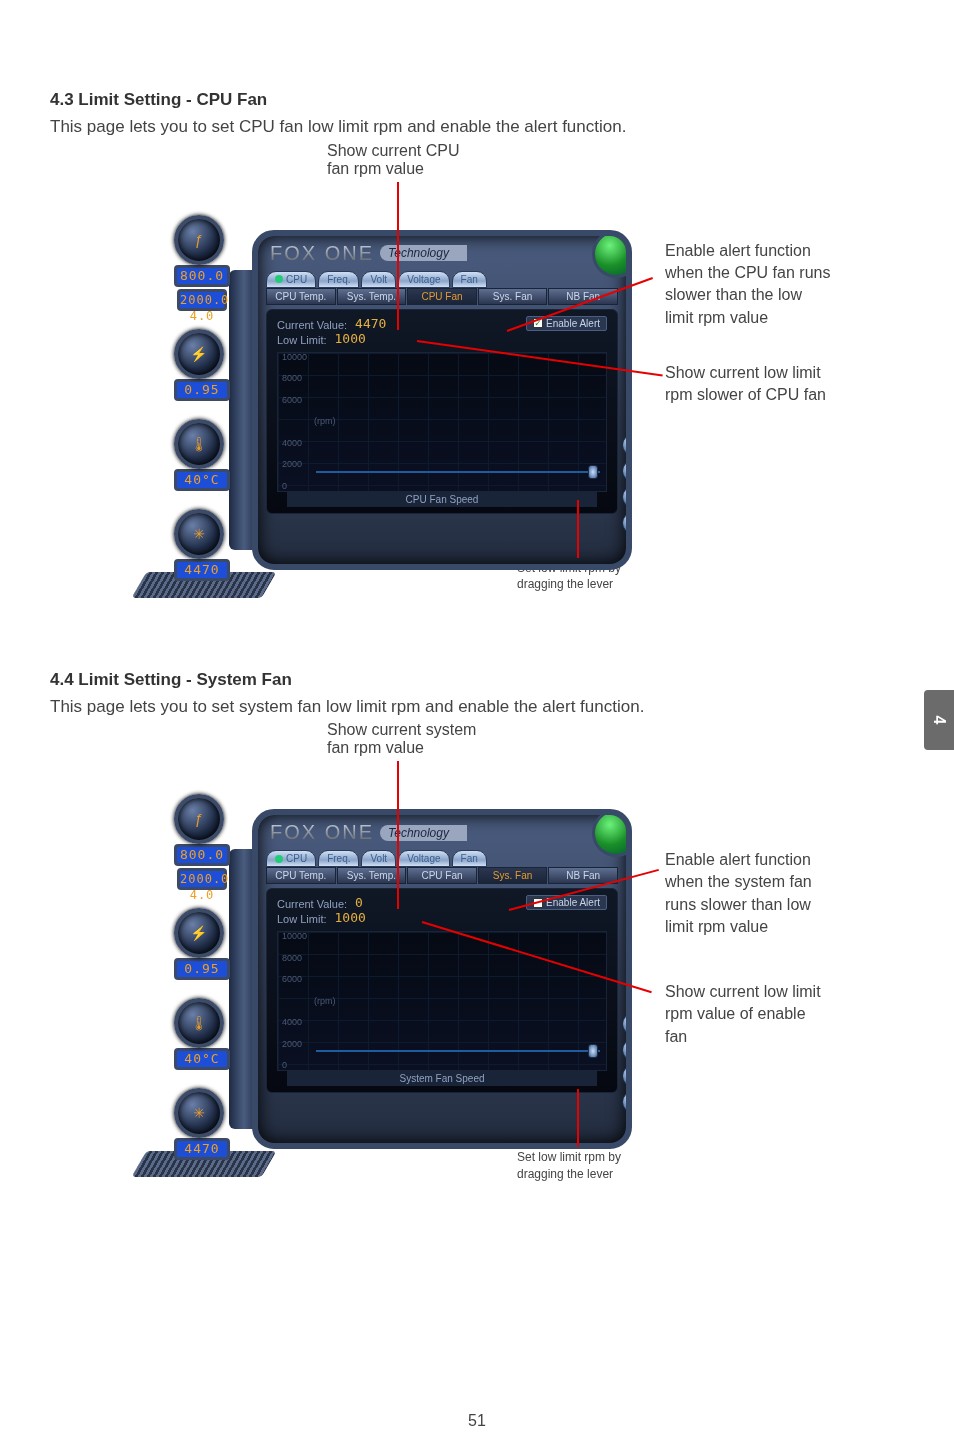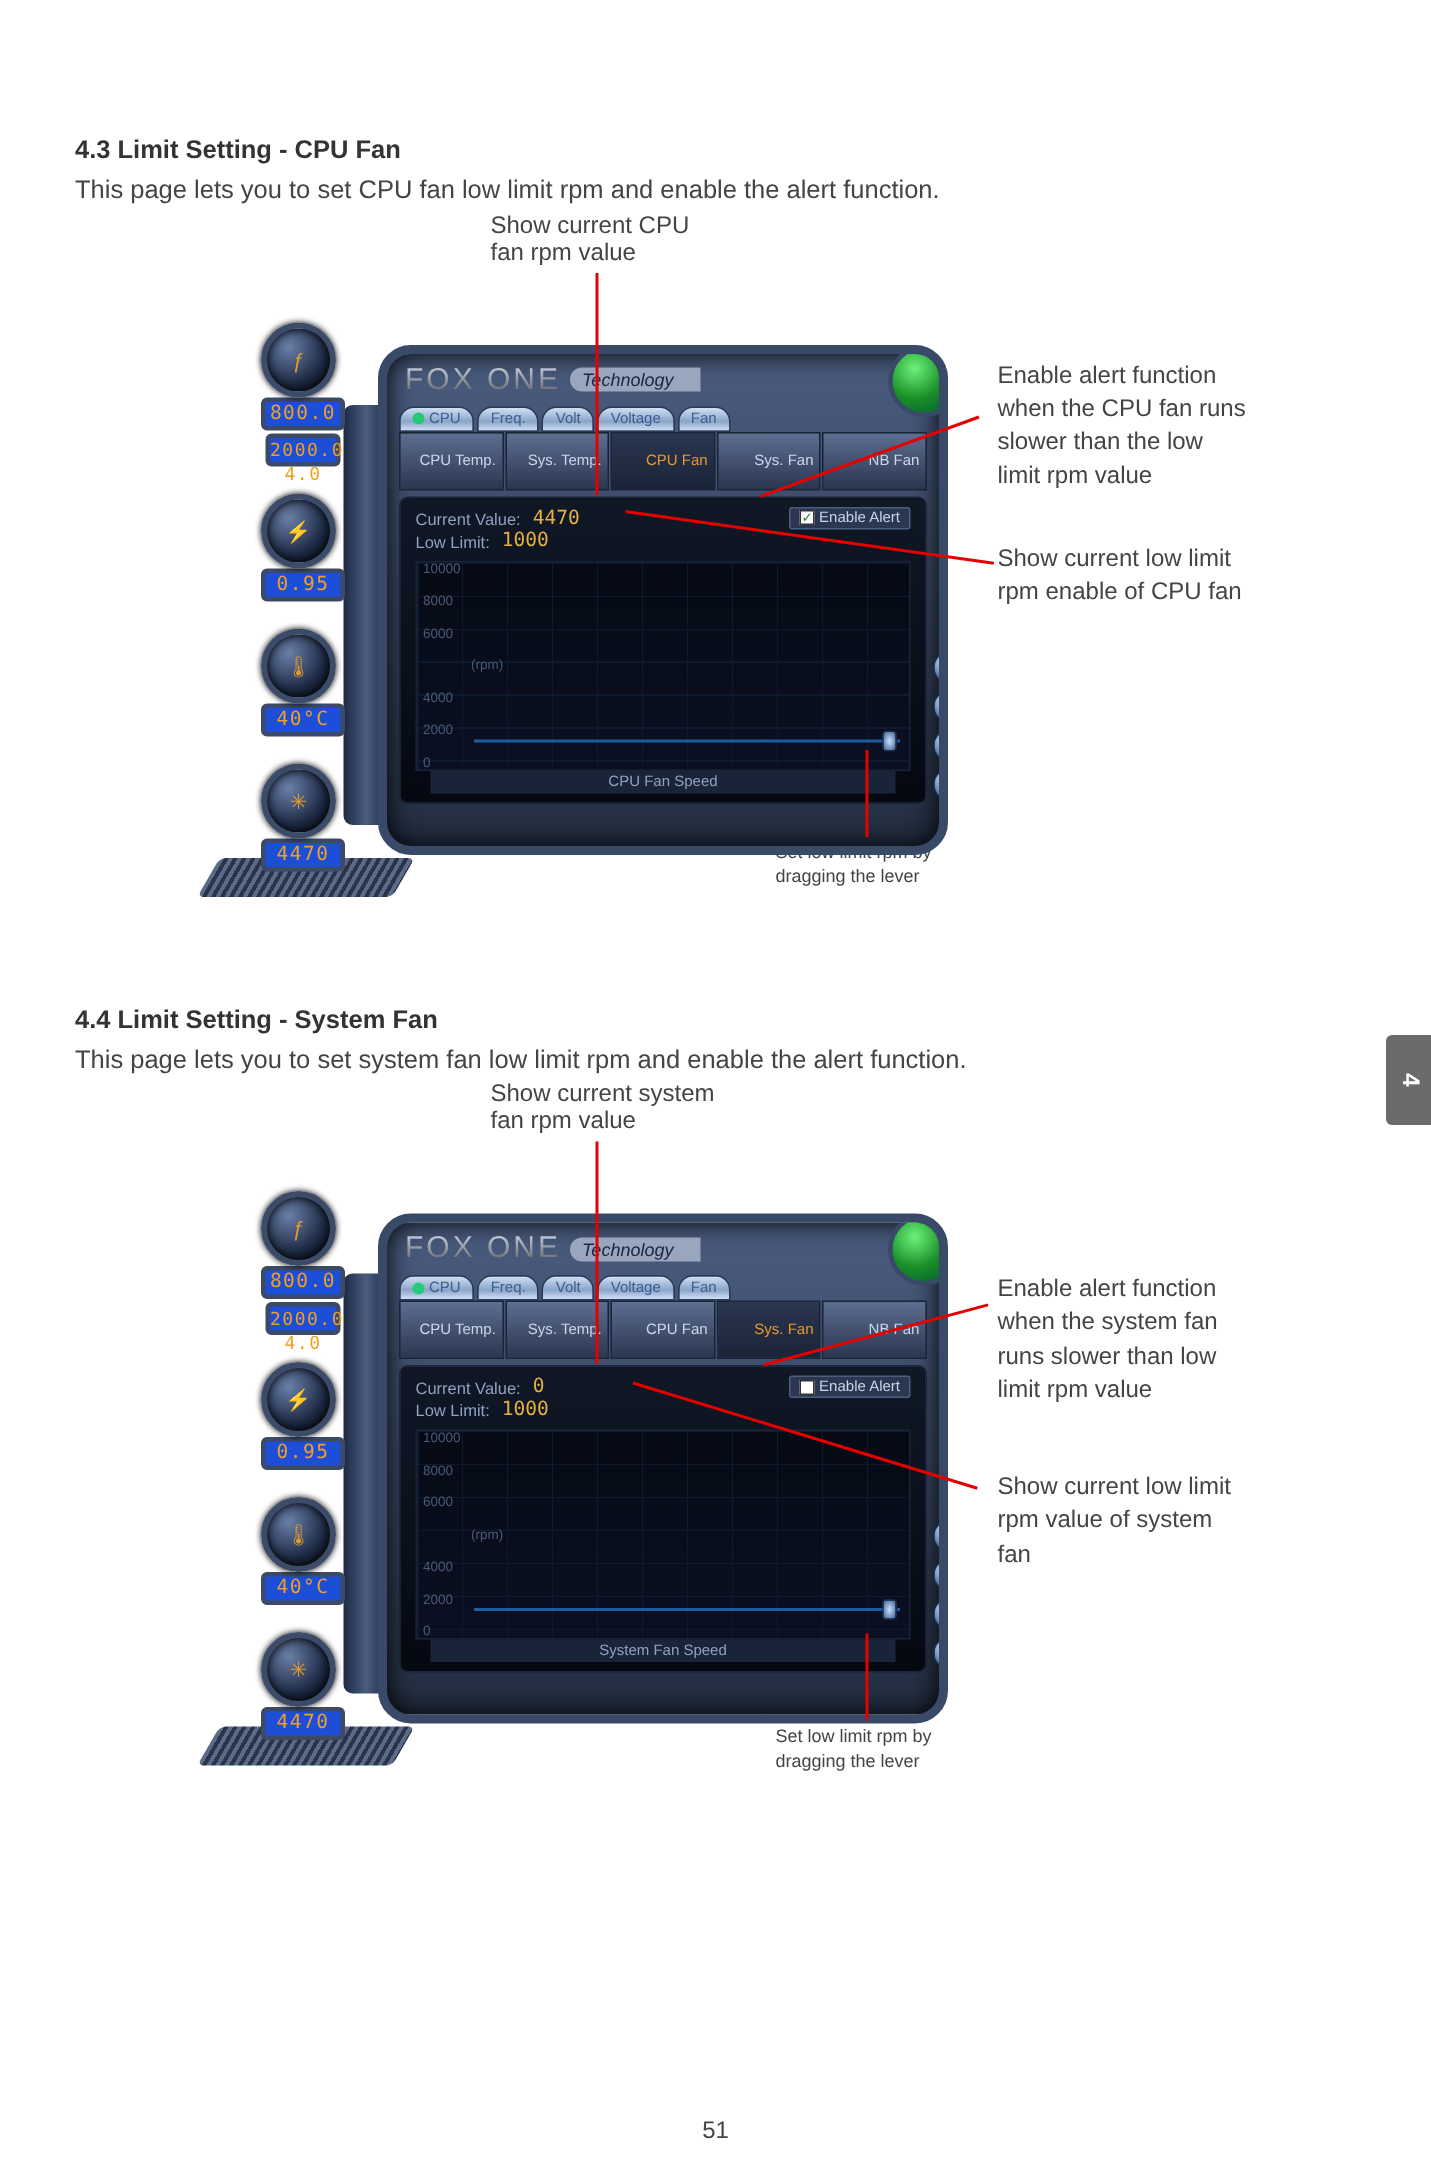--- a/index.html
+++ b/index.html
@@ -142,25 +142,25 @@
     background: linear-gradient(#cfe0f5,#8ba4c8 60%,#cfe0f5);
     border-radius: 10px 10px 0 0;
     border:1px solid #2a3a58;
     display:flex; align-items:center; gap:3px;
   }
   .tab .dot { width:8px;height:8px;border-radius:50%;background:#2c7; }
   .subrow { display:flex; gap:1px; padding:0 8px; }
   .subtab {
     flex:1;
     font-size:10px;
-    padding:13px 4px;
+    padding:2px 4px;
     color:#cbd6ea;
     background: linear-gradient(#5d6e90,#2b3650);
     border:1px solid #1a2438;
-    text-align:right;
+    text-align:center;
   }
   .subtab.active { background: linear-gradient(#2b3650,#1a2438); color:#e39b30; }
   .inner {
     margin: 4px 8px 6px 8px;
     background: linear-gradient(#101826,#050810);
     border:1px solid #1a2438;
     border-radius:6px;
     padding:6px 10px;
     position:relative;
   }
@@ -288,21 +288,21 @@
   <div class="caption-right" style="left:588px; top:70px;">
     <div>Enable alert function</div>
     <div>when the CPU fan runs</div>
     <div>slower than the low</div>
     <div>limit rpm value</div>
   </div>
   <div class="leader" style="left:430px; top:160px; width:155px; height:2px; transform:rotate(-20deg); transform-origin:left;"></div>
 
   <div class="caption-right" style="left:588px; top:192px;">
     <div>Show current low limit</div>
-    <div>rpm enable of CPU fan</div>
+    <div>rpm slower of CPU fan</div>
   </div>
   <div class="leader" style="left:340px; top:170px; width:248px; height:2px; transform:rotate(8deg); transform-origin:left;"></div>
 
   <div class="caption-bottom" style="left:440px; top:390px;">
     <div>Set low limit rpm by</div>
     <div>dragging the lever</div>
   </div>
   <div class="leader" style="left:500px; top:330px; width:2px; height:58px;"></div>
 
   <div class="ui">
@@ -414,21 +414,21 @@
   <div class="caption-right" style="left:588px; top:100px;">
     <div>Enable alert function</div>
     <div>when the system fan</div>
     <div>runs slower than low</div>
     <div>limit rpm value</div>
   </div>
   <div class="leader" style="left:432px; top:160px; width:155px; height:2px; transform:rotate(-15deg); transform-origin:left;"></div>
 
   <div class="caption-right" style="left:588px; top:232px;">
     <div>Show current low limit</div>
-    <div>rpm value of system</div>
+    <div>rpm value of enable</div>
     <div>fan</div>
   </div>
   <div class="leader" style="left:345px; top:172px; width:240px; height:2px; transform:rotate(17deg); transform-origin:left;"></div>
 
   <div class="caption-bottom" style="left:440px; top:400px;">
     <div>Set low limit rpm by</div>
     <div>dragging the lever</div>
   </div>
   <div class="leader" style="left:500px; top:340px; width:2px; height:58px;"></div>
 

